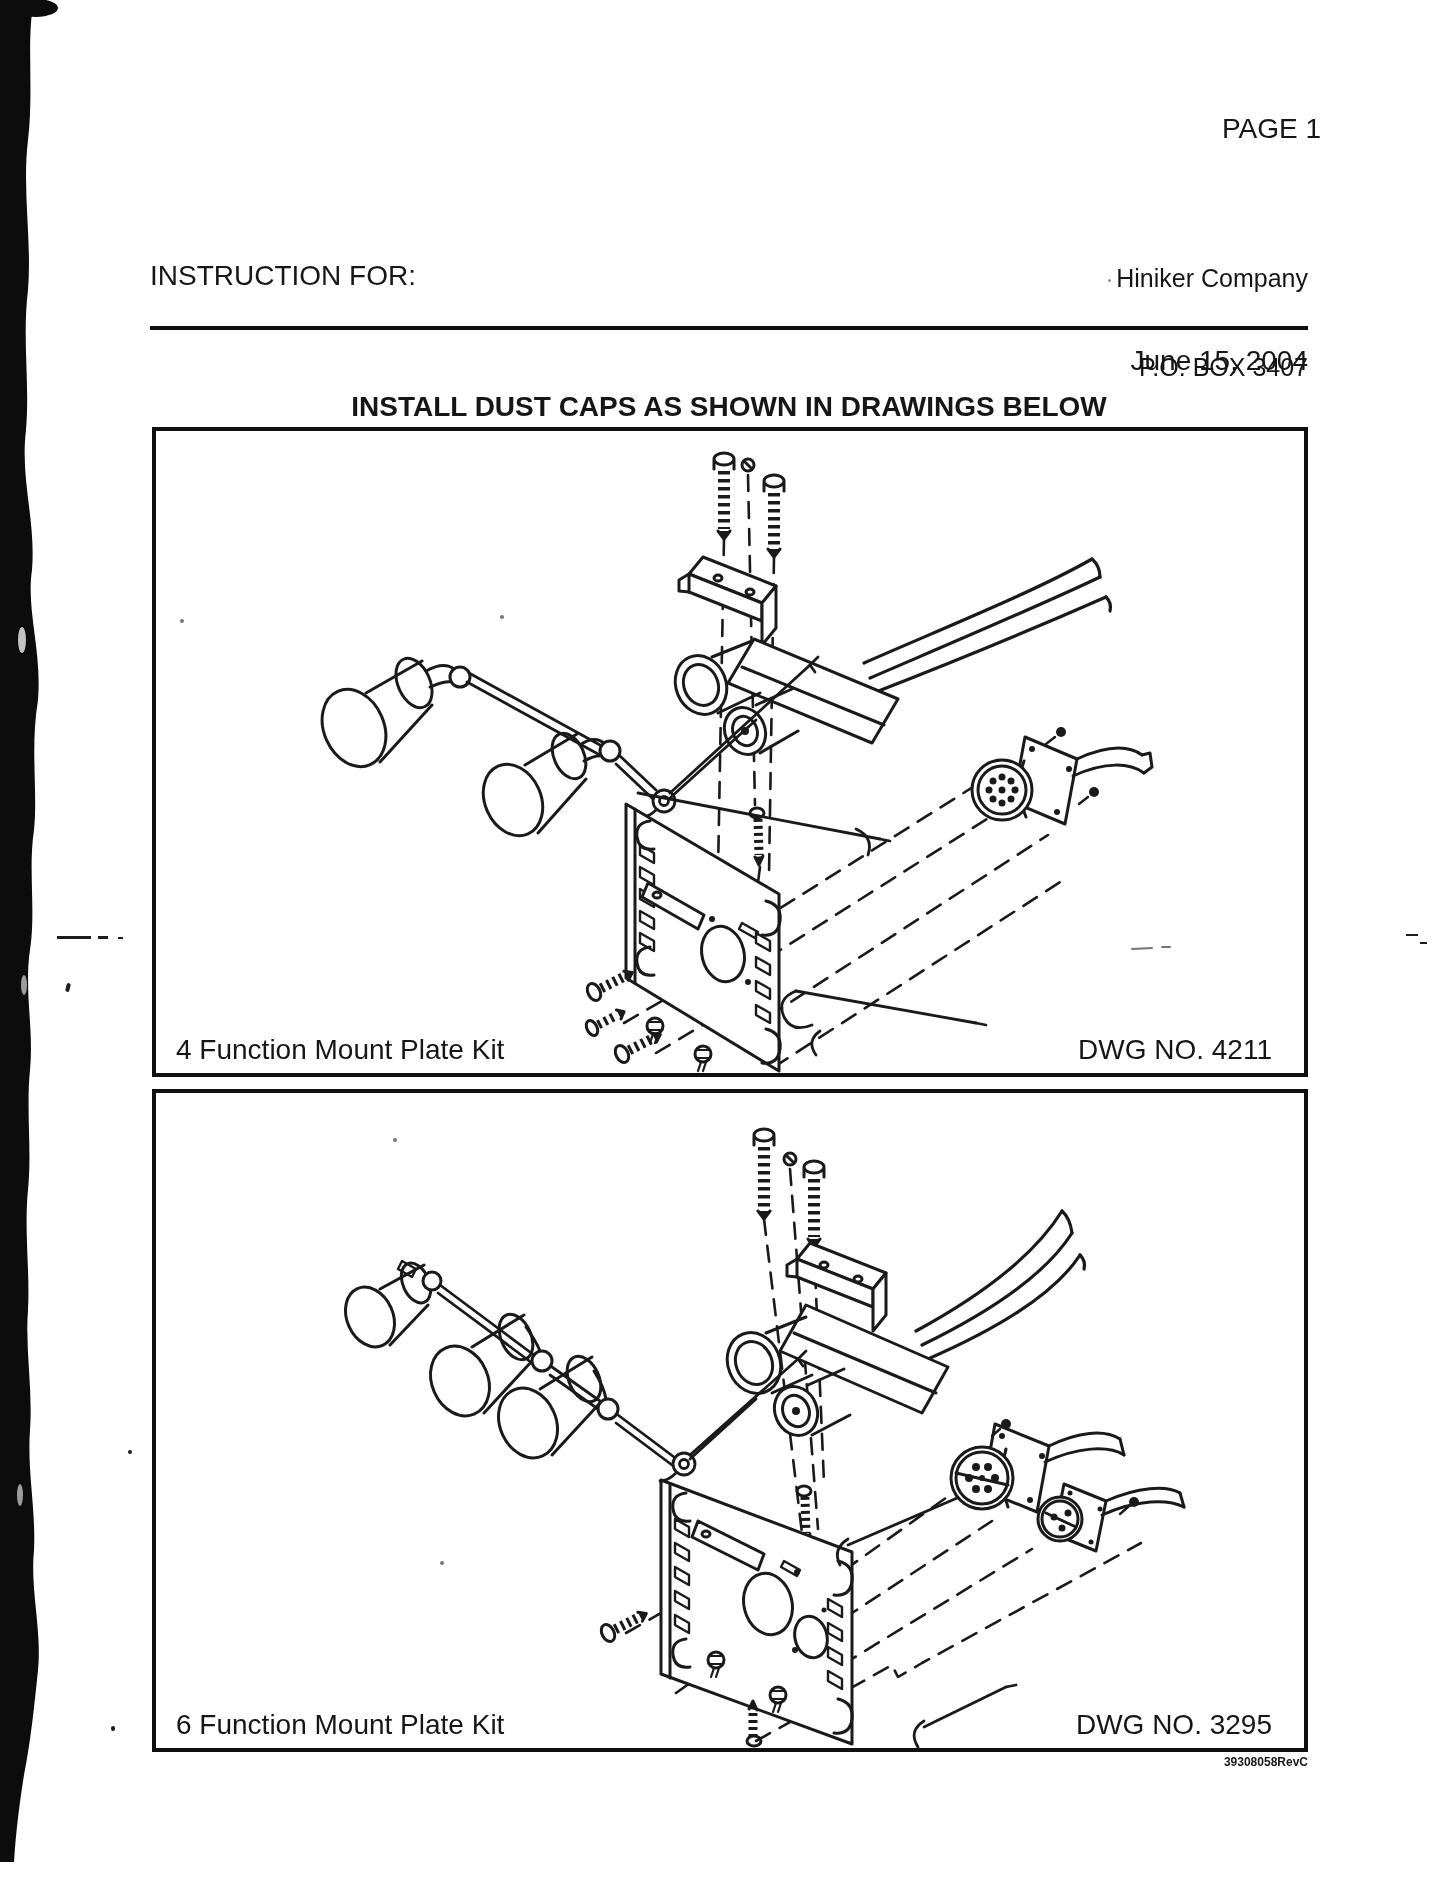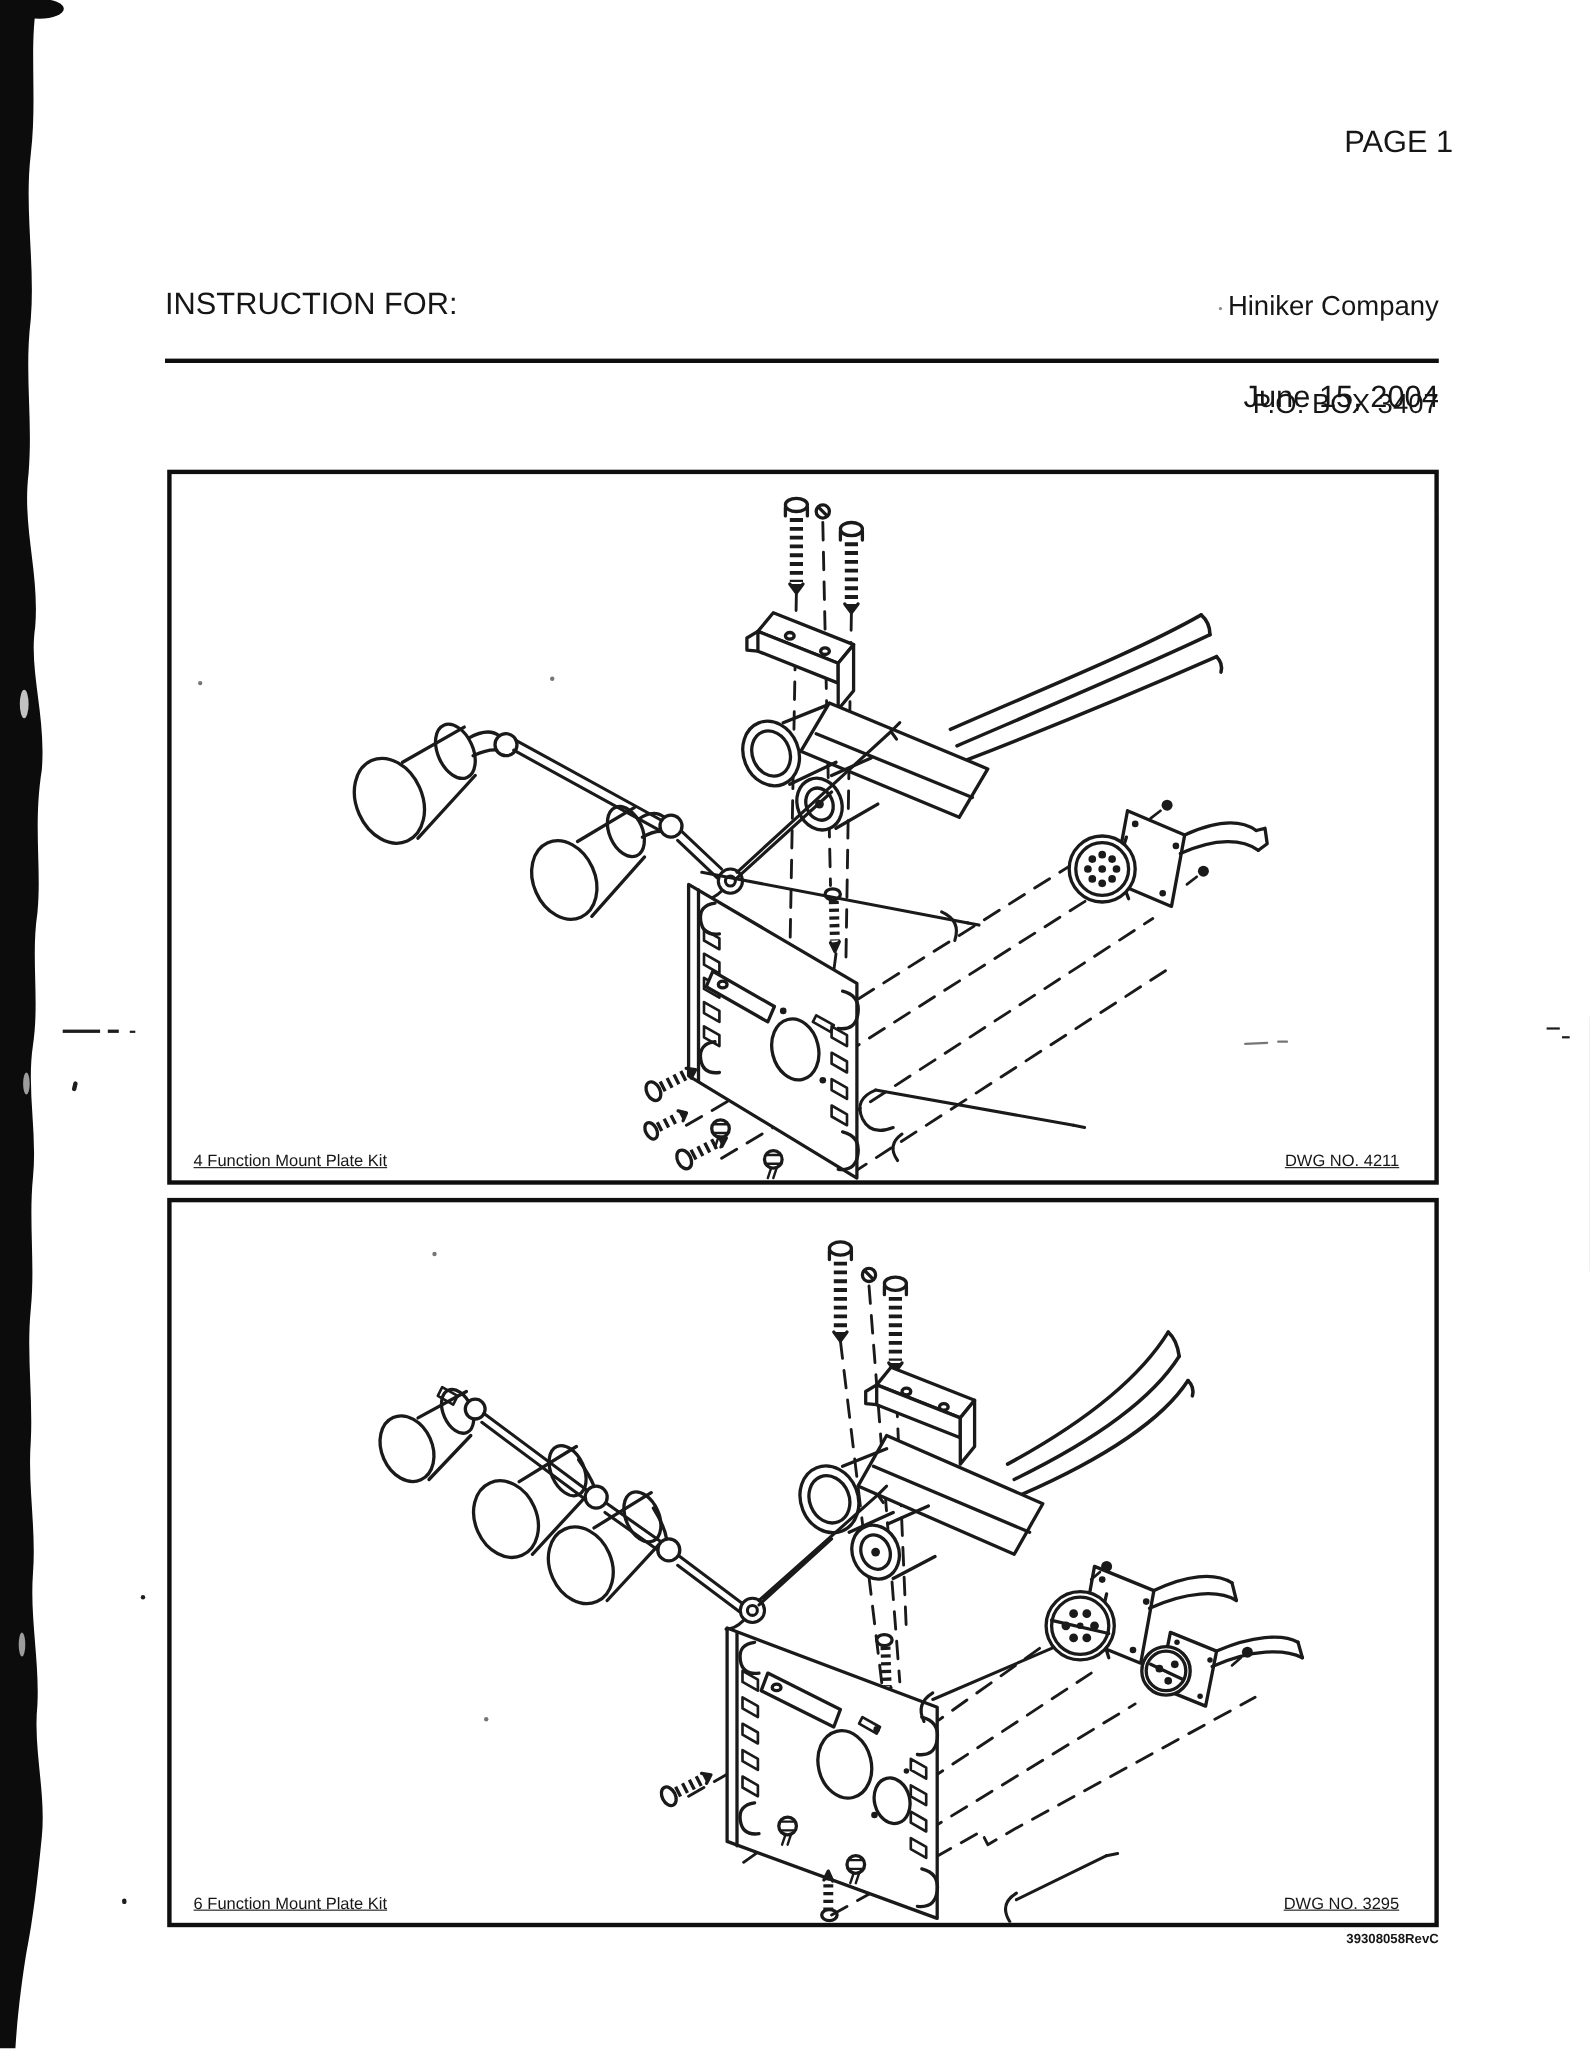--- a/index.html
+++ b/index.html
@@ -8,21 +8,21 @@
   .t{position:absolute;white-space:pre;line-height:1.12;}
   .fs25{font-size:25px;}
   .fs26{font-size:28px;}
   .bold{font-weight:700;}
   .right{text-align:right;}
   .center{text-align:center;}
   .addr{line-height:29.5px;}
   .u{border-bottom:3px solid #161616;padding-bottom:1px;}
   .rule{position:absolute;background:#0f0f0f;}
   .box{position:absolute;border:4px solid #0f0f0f;background:#fff;}
-  .cap{position:absolute;bottom:8px;font-size:15px;text-decoration:underline;}
+  .cap{position:absolute;bottom:8px;font-size:28px;}
   .cap-l{left:20px;}
   .cap-r{right:32px;}
   .footer{position:absolute;font-size:12px;font-weight:700;}
   .speck{position:absolute;background:#1d1d1d;}
   svg{display:block;}
 </style>
 </head>
 <body>
 
 <div class="page">
@@ -55,20 +55,21 @@
     <div>P.O. BOX 3407</div>
     <div><span class="u">Mankato, MN 56002</span></div>
   </div>
 
   <div class="t fs26" style="left:150px;top:260px">INSTRUCTION FOR:</div>
 
   <div class="rule" style="left:150px;top:326px;width:1158px;height:4px"></div>
 
   <div class="t fs26 right" style="left:1000px;top:345px;width:308px">June 15, 2004</div>
 
+  <div class="t fs26 bold center" style="left:150px;top:391px;width:1158px">INSTALL DUST CAPS AS SHOWN IN DRAWINGS BELOW</div>
 
   <div class="box" style="left:152px;top:427px;width:1148px;height:642px">
     <svg width="1148" height="642" viewBox="0 0 1148 642">
       <g stroke="#1a1a1a" fill="none" stroke-width="3" stroke-linecap="round" stroke-linejoin="round">
 
         <g stroke-width="2.6" stroke-dasharray="16 11">
           <path d="M568,108 L562,442"></path>
           <path d="M592,44 L599,374"></path>
           <path d="M604,436 L596,498"></path>
           <path d="M618,126 L613,444"></path>

